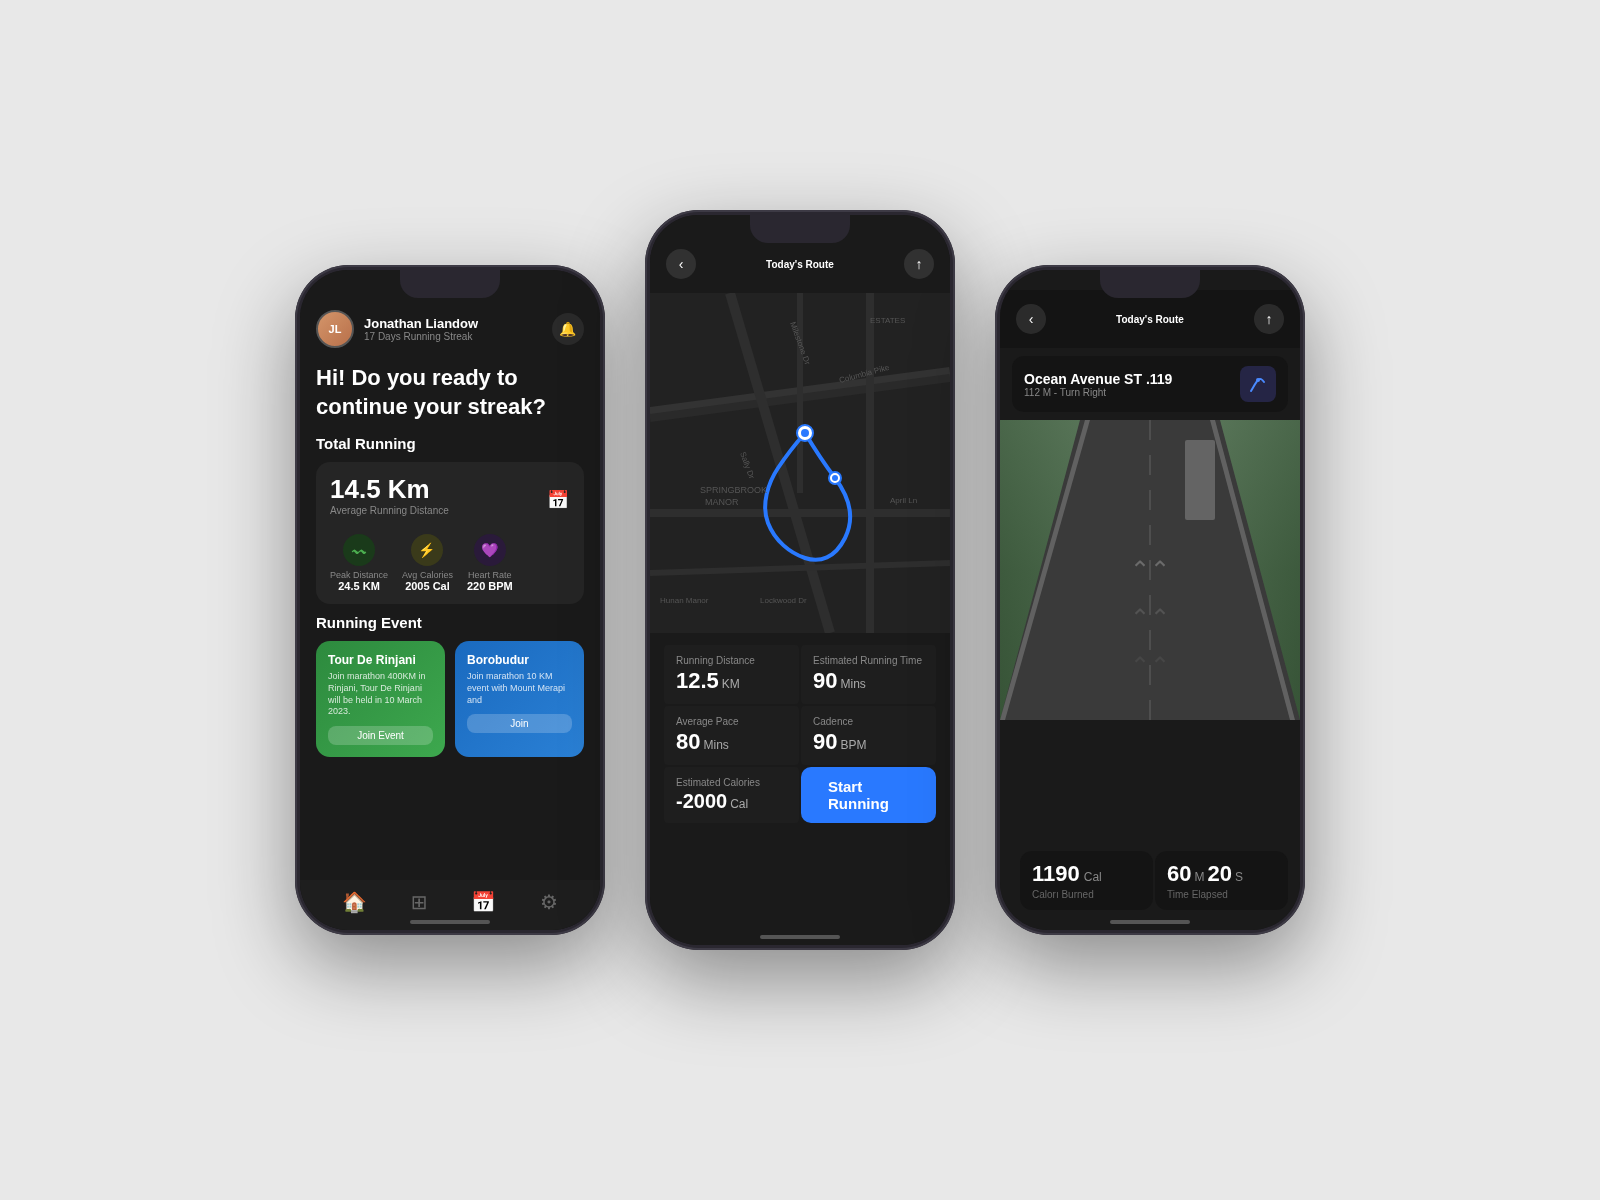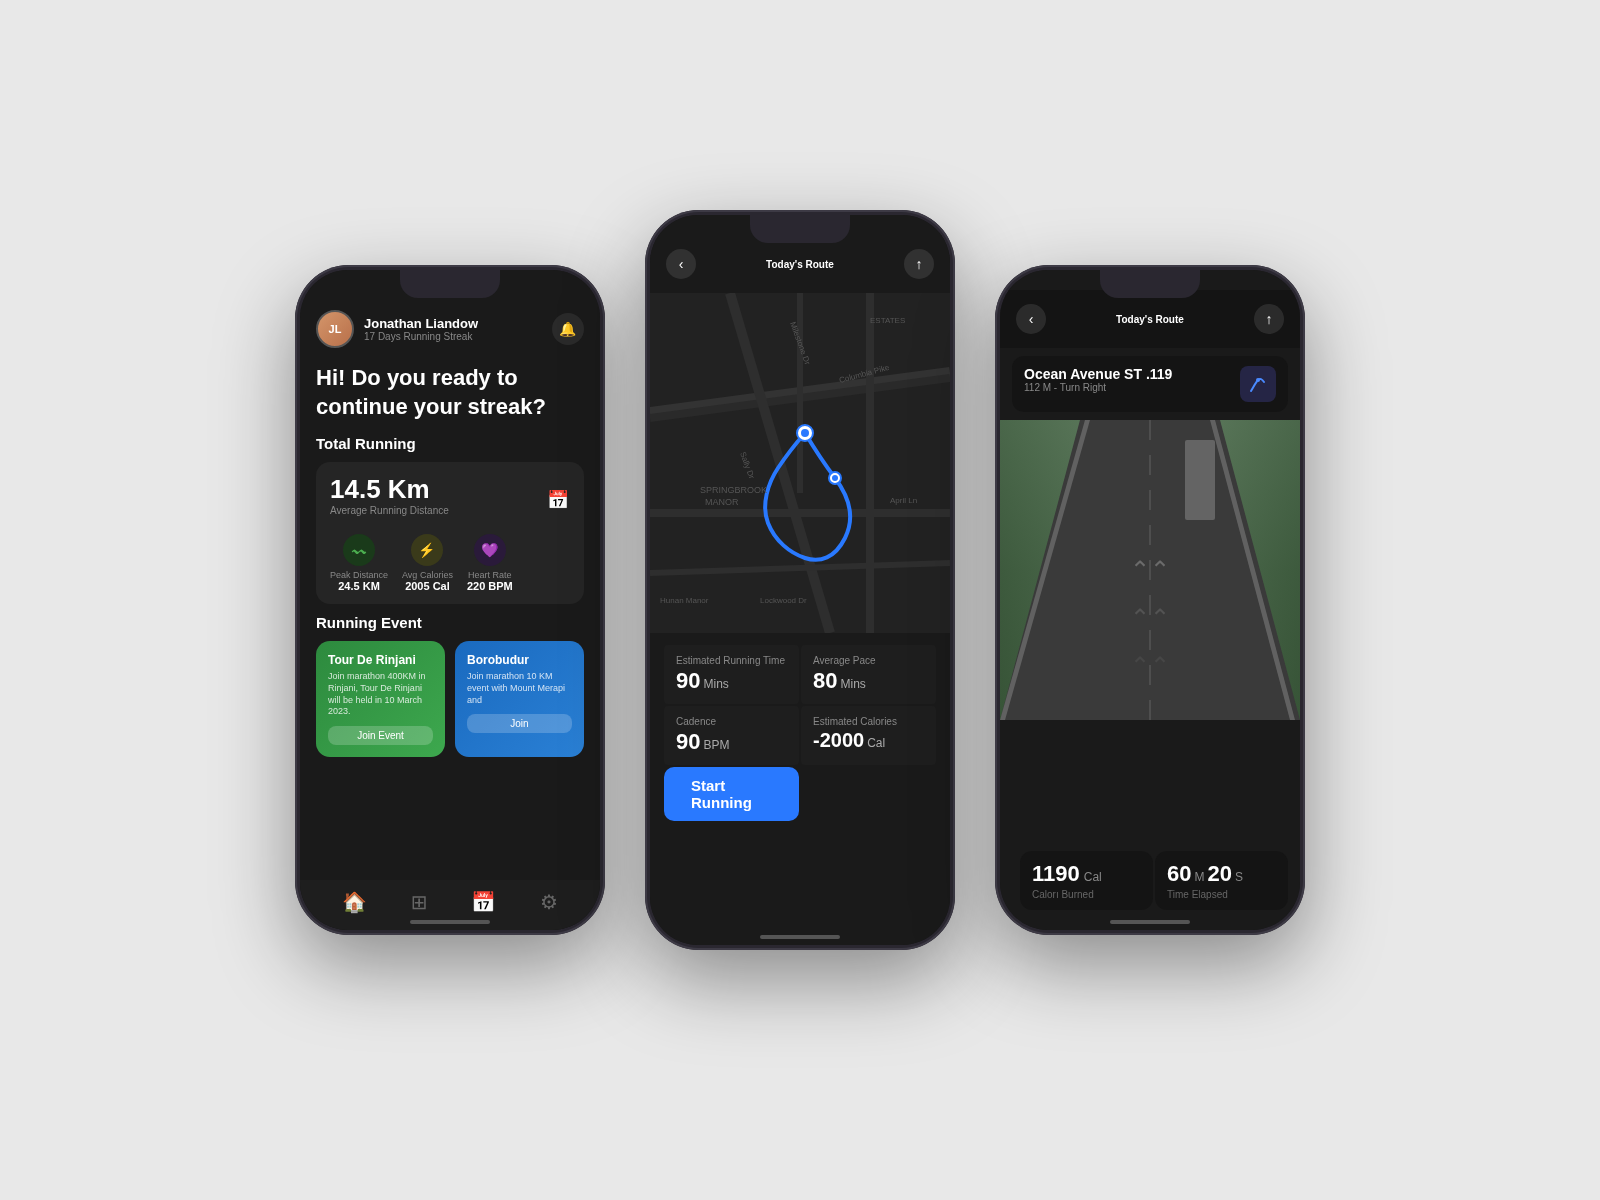--- a/index.html
+++ b/index.html
@@ -235,21 +235,21 @@
       justify-content: space-between;
       position: relative;
       z-index: 2;
     }
     .p3-street-card {
       background: rgba(20,20,20,0.95);
       margin: 8px 12px;
       border-radius: 12px;
       padding: 10px 12px;
       display: flex;
-      align-items: flex-start;
+      align-items: center;
       justify-content: space-between;
     }
     .p3-street-name { font-size: 14px; font-weight: 700; color: white; }
     .p3-street-dir { font-size: 10px; color: #888; }
     .p3-map-icon {
       width: 36px; height: 36px;
       background: #252545;
       border-radius: 8px;
       display: flex; align-items: center; justify-content: center;
       font-size: 16px;
@@ -476,20 +476,27 @@
           <text x="220" y="30" fill="#555" font-size="8" font-family="sans-serif">ESTATES</text>
           <text x="90" y="160" fill="#555" font-size="8" font-family="sans-serif" transform="rotate(70 90 160)">Sally Dr</text>
           <text x="140" y="30" fill="#555" font-size="8" font-family="sans-serif" transform="rotate(70 140 30)">Milestone Dr</text>
           <text x="240" y="210" fill="#555" font-size="8" font-family="sans-serif">April Ln</text>
         </svg>
       </div>
 
       <div class="p2-stats-panel">
 
         <div class="p2-stat-cell">
+          <div class="p2-stat-label">Running Distance</div>
+          <div style="display:flex;align-items:baseline;">
+            <span class="p2-stat-value">12.5</span>
+            <span class="p2-stat-unit">KM</span>
+          </div>
+        </div>
+        <div class="p2-stat-cell">
           <div class="p2-stat-label">Estimated Running Time</div>
           <div style="display:flex;align-items:baseline;">
             <span class="p2-stat-value">90</span>
             <span class="p2-stat-unit">Mins</span>
           </div>
         </div>
 
         <div class="p2-stat-cell">
           <div class="p2-stat-label">Average Pace</div>
           <div style="display:flex;align-items:baseline;">

